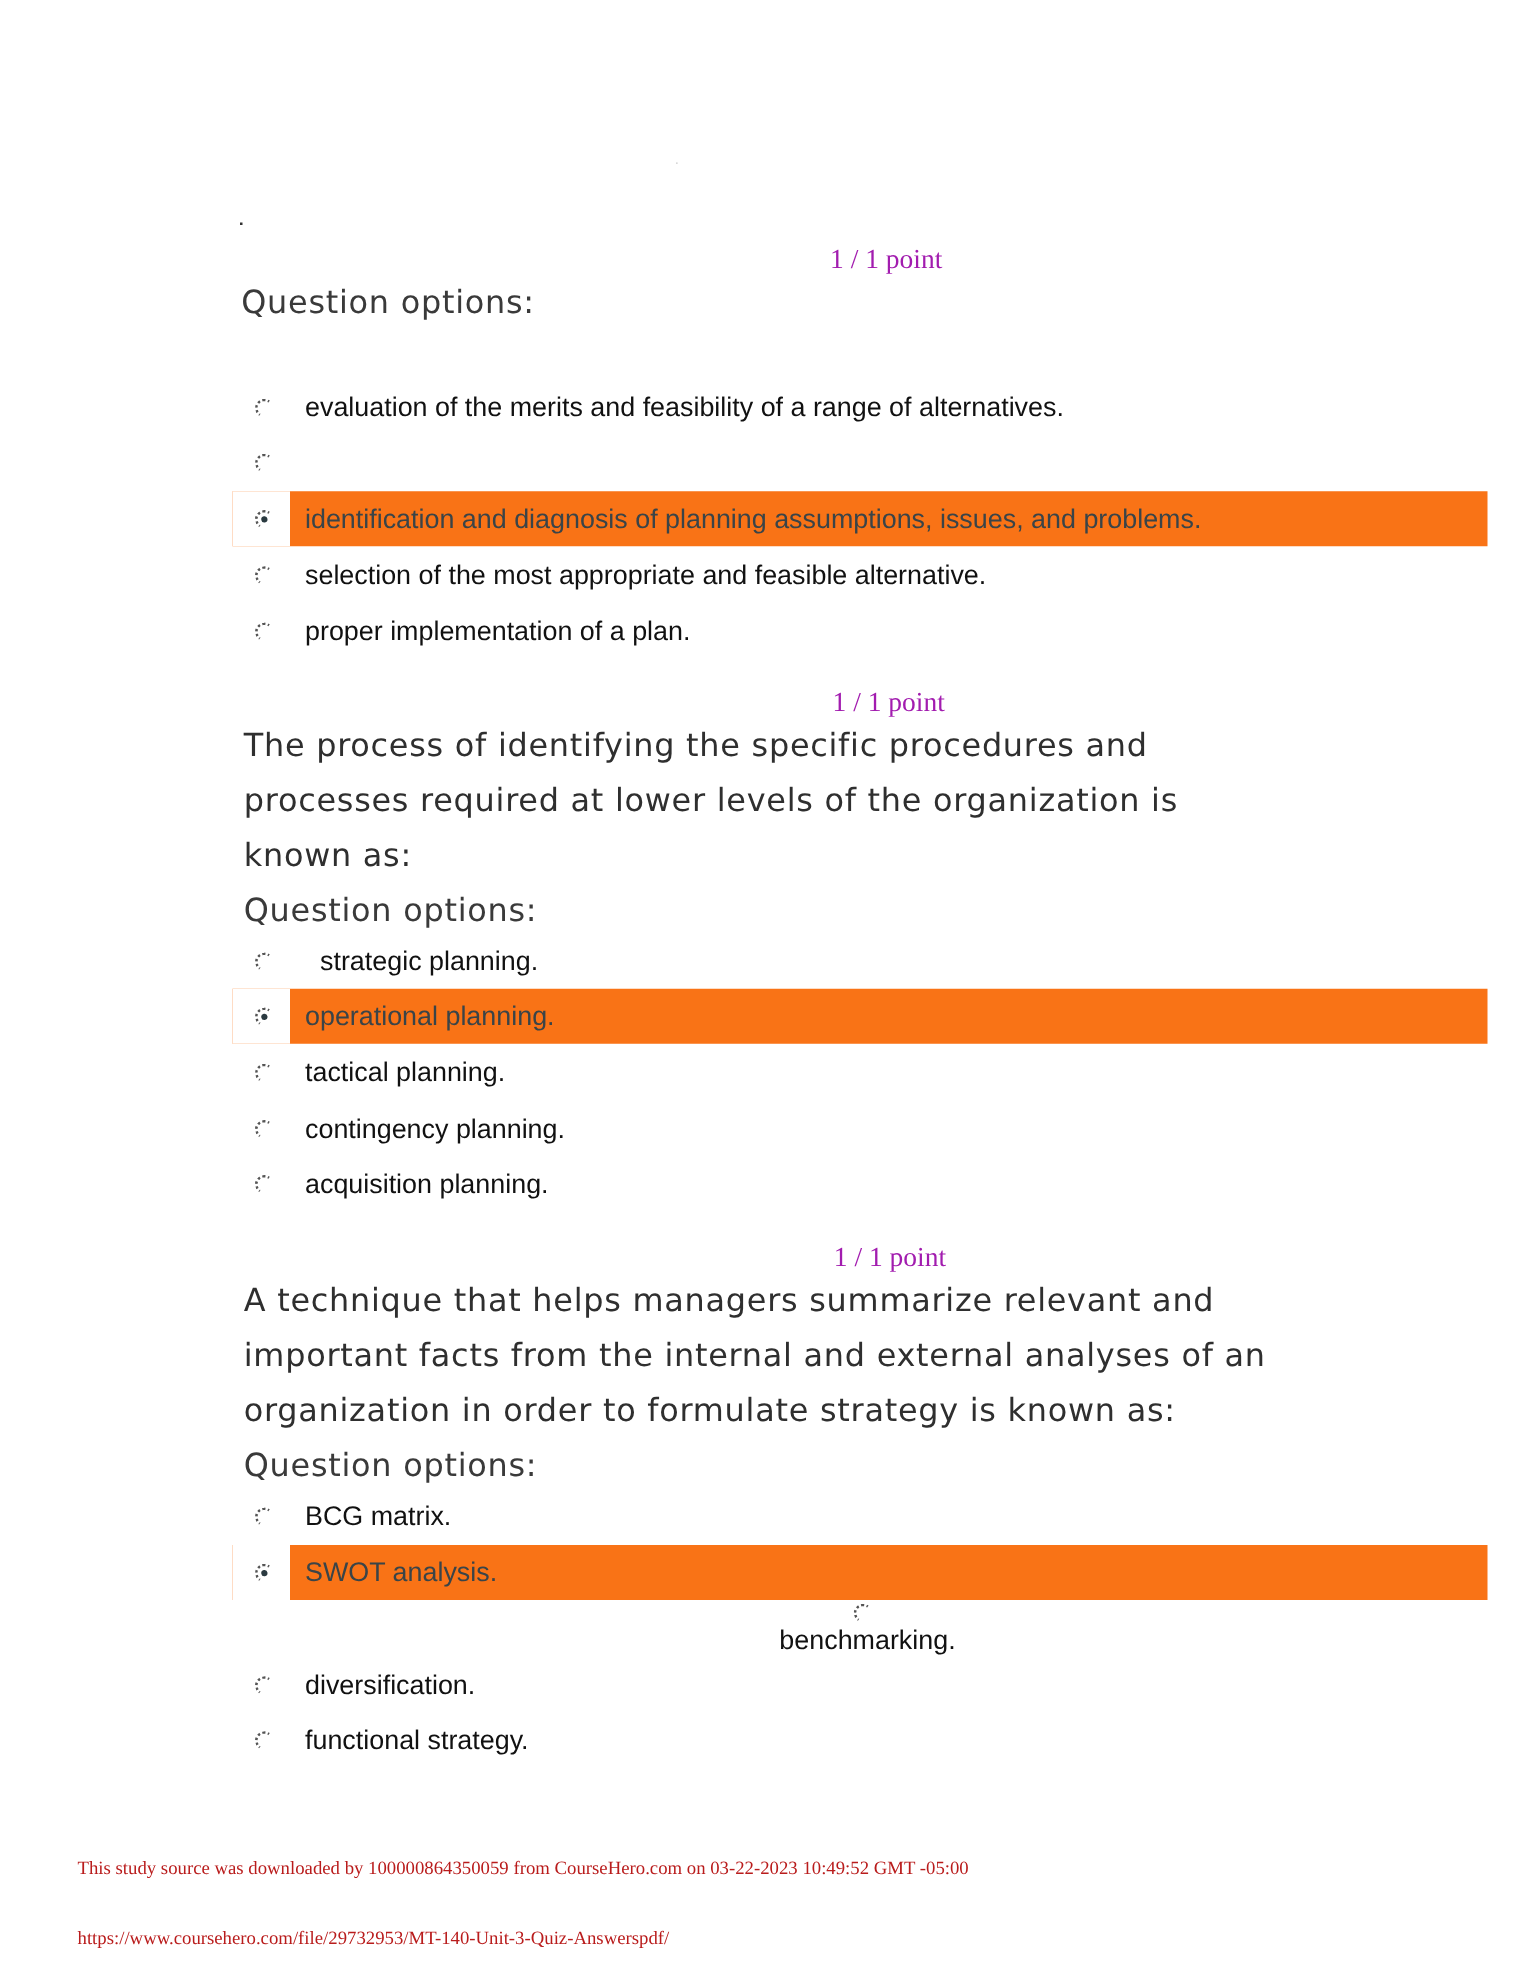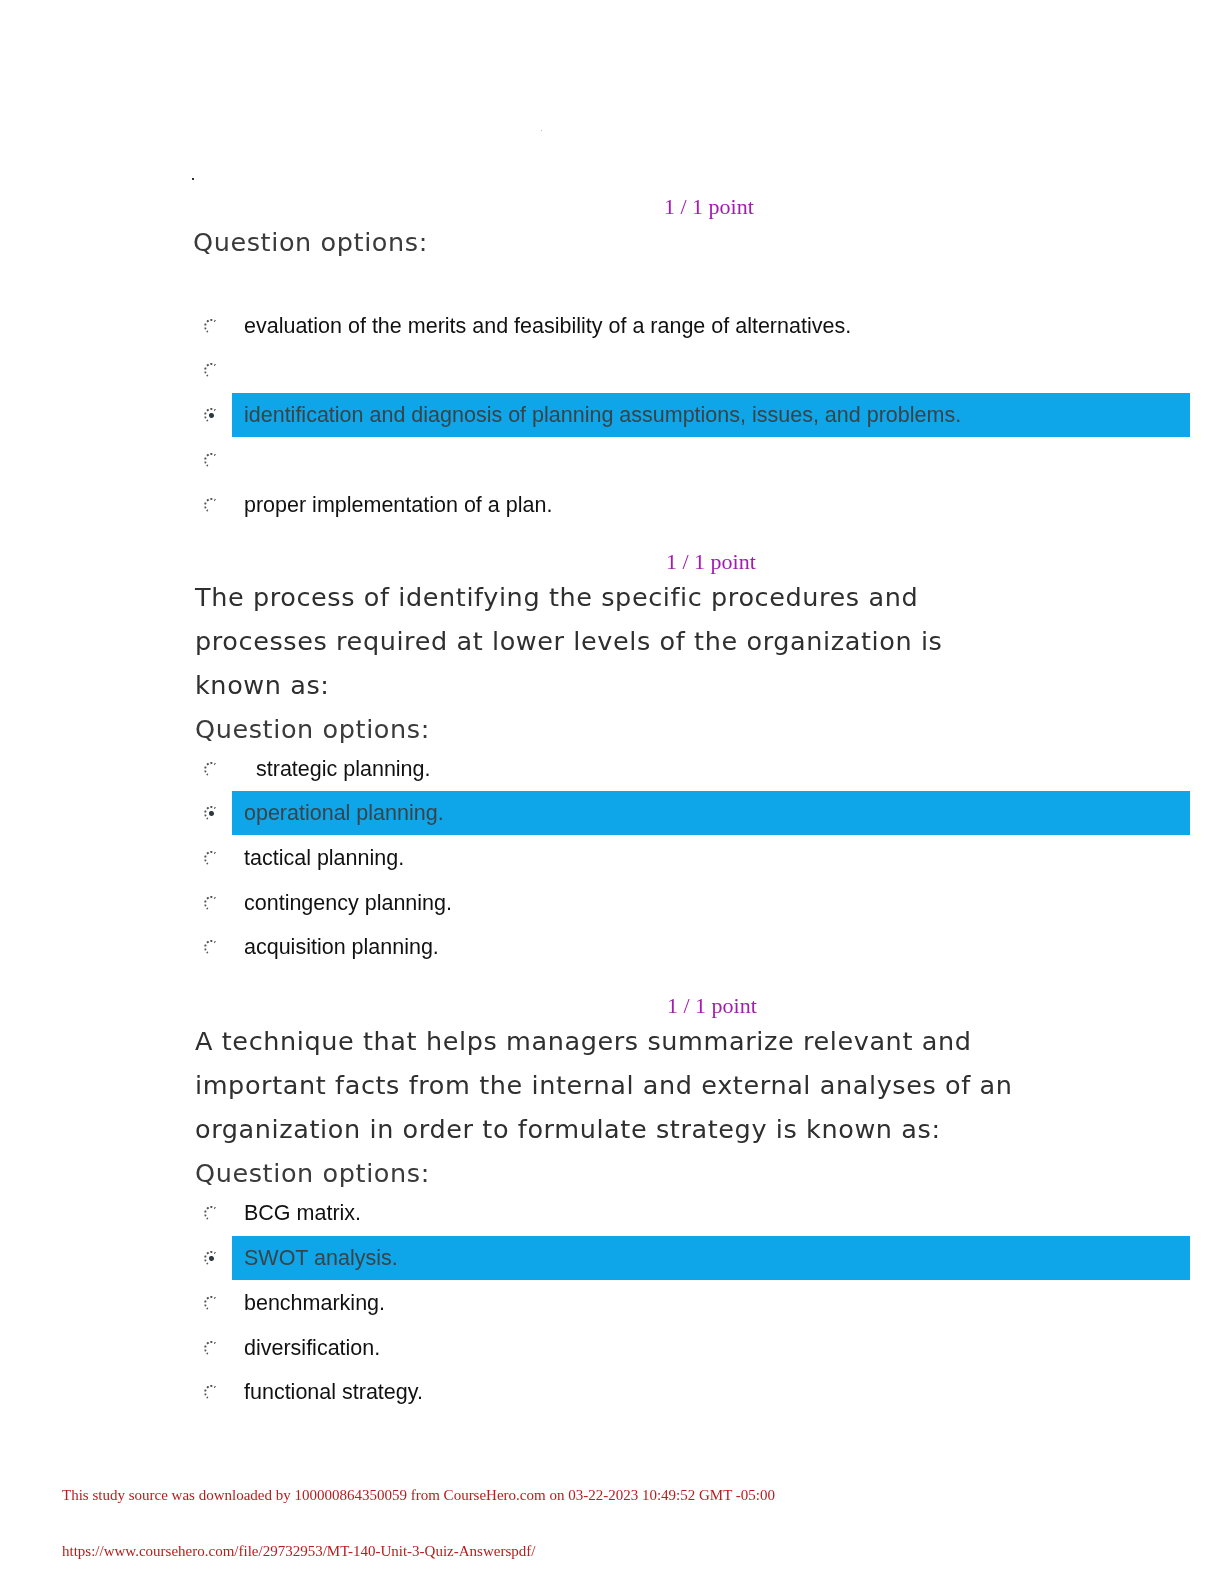--- a/index.html
+++ b/index.html
@@ -20,21 +20,21 @@
     }
     .qlabel {
       font-family: "DejaVu Sans", sans-serif; font-size: 25.5px; line-height: 44px;
       color: #3a3a3a; letter-spacing: 0.6px;
     }
     .options { position: absolute; left: 0; width: 1224px; }
     .option {
       position: absolute; left: 186px; width: 1004px; height: 44px;
       display: flex; align-items: center;
     }
-    .option.selected { background: #0ea5e9; }
+    .option.selected { background: #f97316; }
     .option.selected .radio-cell { background: #ffffff; }
     .radio-cell { width: 46px; height: 44px; display: flex; align-items: center; justify-content: center; padding-left: 4px; box-sizing: border-box; }
     .radio {
       width: 11px; height: 11px; border-radius: 50%;
       border: 2px dotted #555; border-right-color: transparent; border-bottom-color: transparent;
       position: relative; box-sizing: content-box; transform: rotate(-10deg);
     }
     .radio.checked::after {
       content: ""; position: absolute; left: 3px; top: 3px; width: 5px; height: 5px;
       border-radius: 50%; background: #2a3a40;
@@ -77,20 +77,21 @@
     <div class="option selected" style="top:89px;">
       <div class="radio-cell">
           <span class="radio checked"></span>
         </div>
       <span class="opt-text">identification and diagnosis of planning assumptions, issues, and problems.</span>
     </div>
     <div class="option" style="top:134px;">
       <div class="radio-cell">
           <span class="radio"></span>
         </div>
+      <span class="opt-text">selection of the most appropriate and feasible alternative.</span>
     </div>
     <div class="option" style="top:179px;">
       <div class="radio-cell">
           <span class="radio"></span>
         </div>
       <span class="opt-text">proper implementation of a plan.</span>
     </div>
   </div>
 </section>
 
@@ -146,21 +147,21 @@
           <span class="radio"></span>
         </div>
       <span class="opt-text">BCG matrix.</span>
     </div>
     <div class="option selected" style="top:45px;">
       <div class="radio-cell">
           <span class="radio checked"></span>
         </div>
       <span class="opt-text">SWOT analysis.</span>
     </div>
-    <div class="option" style="top:90px;">
+    <div class="option" style="top:90px;flex-direction:column;">
       <div class="radio-cell">
           <span class="radio"></span>
         </div>
       <span class="opt-text">benchmarking.</span>
     </div>
     <div class="option" style="top:135px;">
       <div class="radio-cell">
           <span class="radio"></span>
         </div>
       <span class="opt-text">diversification.</span>

